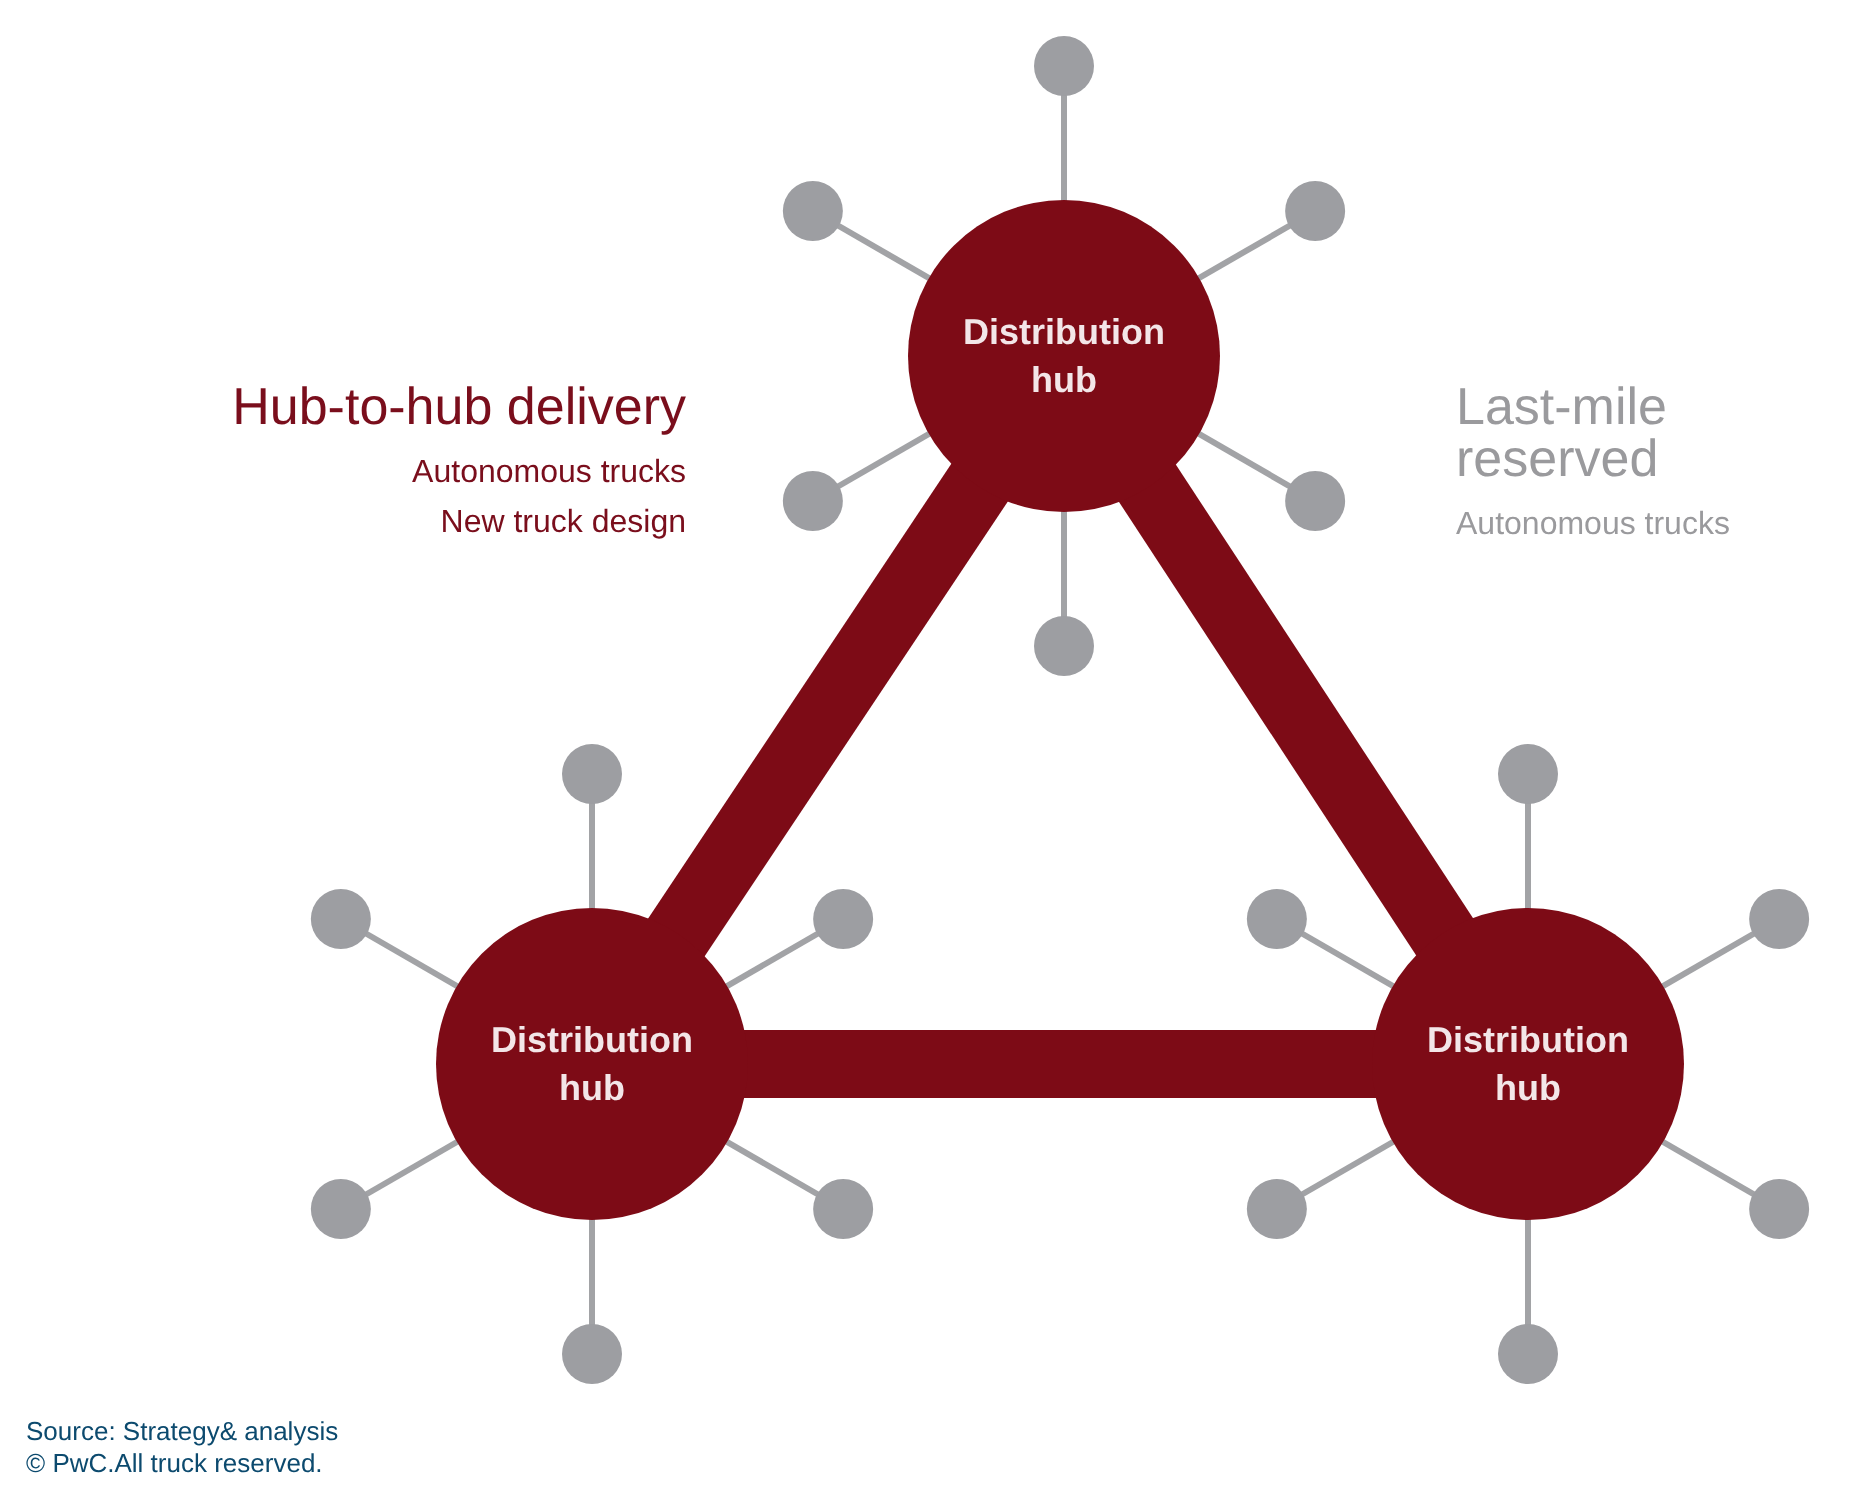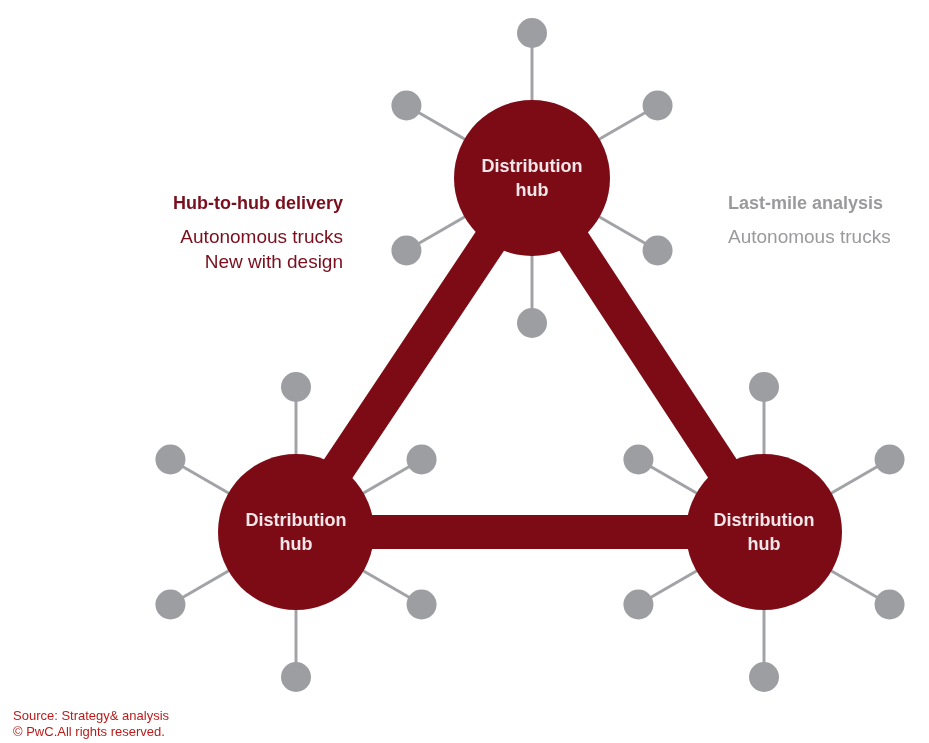--- a/index.html
+++ b/index.html
@@ -2,23 +2,23 @@
 <html><head>
 <meta charset="utf-8">
 <style>
   html, body { margin:0; padding:0; background:#ffffff; }
   body { width:929px; height:743px; position:relative; overflow:hidden; font-family:"Liberation Sans", sans-serif; }
   #diagram { position:absolute; left:0; top:0; }
   .hub-label { font-family:"Liberation Sans", sans-serif; font-weight:bold; font-size:18px; fill:#f3e6e8; }
   .block { position:absolute; font-family:"Liberation Sans", sans-serif; }
   #h2h { right:586px; top:190px; text-align:right; color:#7a0e1c; }
   #lm  { left:728px; top:190px; text-align:left; color:#9a9a9d; }
-  .block .title { font-weight:bold; font-size:18px; line-height:26px; margin-bottom:8px; }
-  .block .item { font-size:19px; line-height:25px; white-space:nowrap; }
-  #footer { position:absolute; left:13px; top:708px; font-size:13px; line-height:16px; color:#b91c1c; }
+  .block .title { font-weight:normal; font-size:26px; line-height:26px; margin-bottom:8px; }
+  .block .item { font-size:16px; line-height:25px; white-space:nowrap; }
+  #footer { position:absolute; left:13px; top:708px; font-size:13px; line-height:16px; color:#0c4a6e; }
 </style>
 </head>
 <body>
 
 <svg id="diagram" width="929" height="743" viewBox="0 0 929 743">
   <g id="spokes">
       <line x1="532" y1="178" x2="532" y2="33" stroke="#a2a3a6" stroke-width="3"></line>
       <circle cx="532" cy="33" r="15" fill="#9d9ea2"></circle>
       <line x1="532" y1="178" x2="657.5736835487436" y2="105.50000000000001" stroke="#a2a3a6" stroke-width="3"></line>
       <circle cx="657.5736835487436" cy="105.50000000000001" r="15" fill="#9d9ea2"></circle>
@@ -75,24 +75,24 @@
         <circle cx="764" cy="532" r="78" fill="#7d0b16"></circle>
         <text x="764" y="526" text-anchor="middle" class="hub-label">Distribution</text>
         <text x="764" y="550" text-anchor="middle" class="hub-label">hub</text>
       </g>
     </g>
 </svg>
 
 <div class="block" id="h2h">
   <div class="title">Hub-to-hub delivery</div>
   <div class="item">Autonomous trucks</div>
-  <div class="item">New with design</div>
+  <div class="item">New truck design</div>
 </div>
 
 <div class="block" id="lm">
-  <div class="title">Last-mile analysis</div>
+  <div class="title">Last-mile reserved</div>
   <div class="item">Autonomous trucks</div>
 </div>
 
 <div id="footer">
   <div>Source: Strategy&amp; analysis</div>
-  <div>© PwC.All rights reserved.</div>
+  <div>© PwC.All truck reserved.</div>
 </div>
 
 </body></html>

